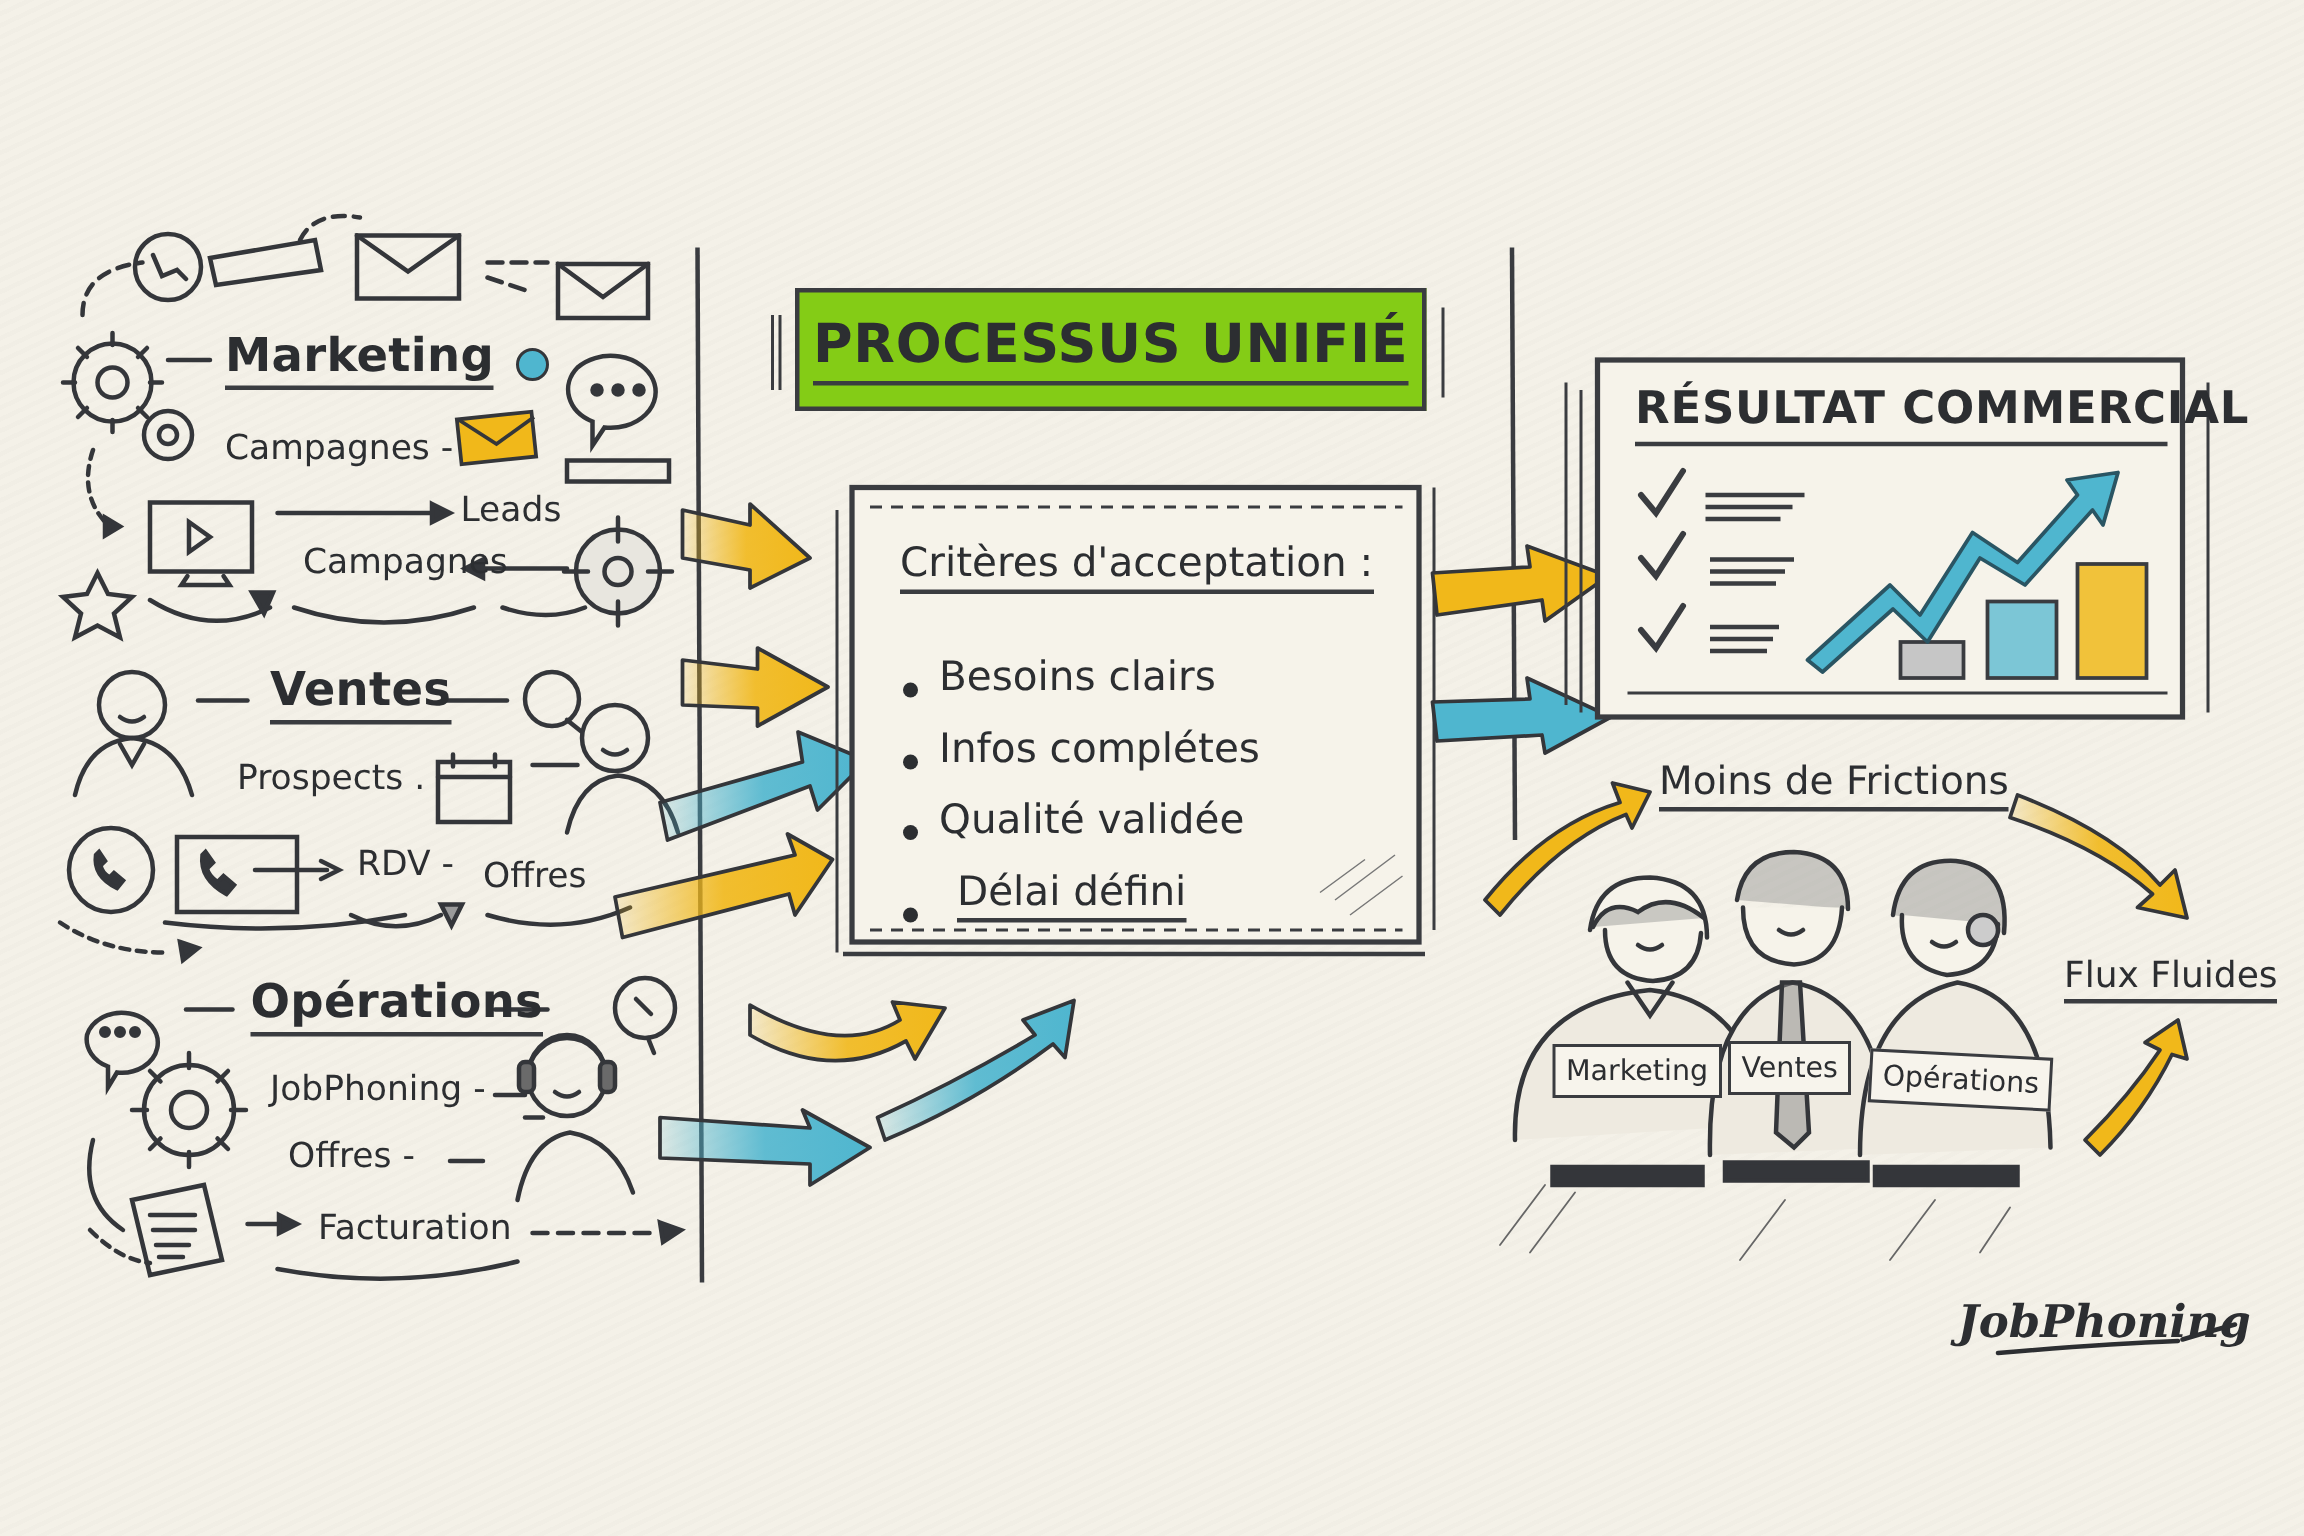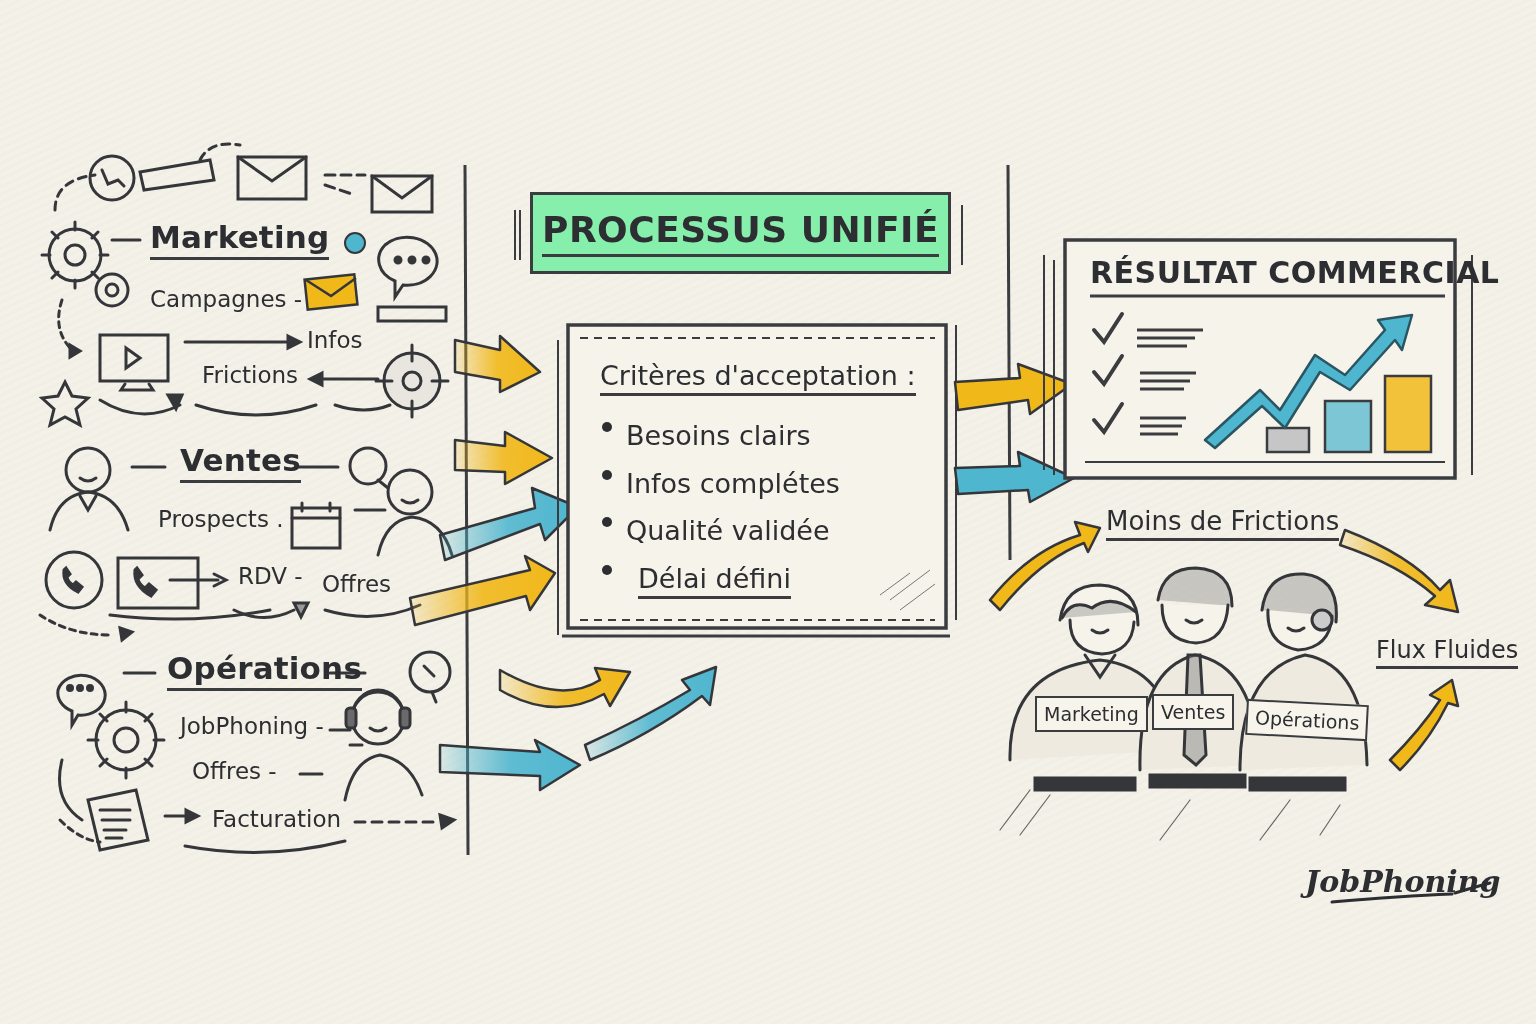--- a/index.html
+++ b/index.html
@@ -6,26 +6,26 @@
   body{width:1536px;height:1024px;overflow:hidden;background:#f3f0e6;position:relative;
        font-family:"DejaVu Sans","Liberation Sans",sans-serif;color:#2c2e31;}
   .paper{position:absolute;inset:0;
     background:
       repeating-linear-gradient(155deg, rgba(0,0,0,0.012) 0 3px, rgba(255,255,255,0.02) 3px 7px),
       #f4f1e8;}
   svg.layer{position:absolute;left:0;top:0;}
   .t{position:absolute;white-space:nowrap;color:#2c2e31;line-height:1;}
   .h-sec{font-size:31px;font-weight:600;letter-spacing:0.2px;}
   .h-sub{font-size:23px;}
-  .title-box{position:absolute;border:3px solid #3a3c40;background:#86efac;
+  .title-box{position:absolute;border:3px solid #3a3c40;background:#84cc16;
     display:flex;align-items:center;justify-content:center;}
   .title{font-family:"DejaVu Sans","Liberation Sans",sans-serif;font-weight:700;font-size:36px;letter-spacing:0.5px;}
   .title-sm{font-size:30px;}
   .criteria-head{font-size:27px;}
-  .crit-item{font-size:27px;display:flex;align-items:flex-start;gap:14px;}
+  .crit-item{font-size:27px;display:flex;align-items:flex-end;gap:14px;margin-top:16px;}
   .bullet{width:10px;height:10px;border-radius:50%;background:#2c2e31;display:inline-block;}
   .u{border-bottom:3px solid #3a3c40;padding-bottom:4px;}
   .badge{position:absolute;background:#f7f4ec;border:2px solid #3a3c40;font-size:19px;
     padding:5px 7px;white-space:nowrap;}
   .brand{font-family:"DejaVu Serif","Liberation Serif",serif;font-style:italic;font-weight:700;font-size:30px;}
 </style>
 </head>
 <body>
 
 <div class="paper"></div>
@@ -272,22 +272,22 @@
     <rect x="1035" y="778" width="100" height="12" fill="#34363a"></rect>
     <rect x="1150" y="775" width="95" height="12" fill="#34363a"></rect>
     <rect x="1250" y="778" width="95" height="12" fill="#34363a"></rect>
 
     <path d="M1000 830 l30 -40 M1020 835 l30 -40 M1160 840 l30 -40 M1260 840 l30 -40 M1320 835 l20 -30" stroke-width="1.2" stroke="#666"></path>
   </g>
 </svg>
 
 <div class="t h-sec u" style="left:150px;top:222px;">Marketing</div>
 <div class="t h-sub" style="left:150px;top:288px;">Campagnes -</div>
-<div class="t h-sub" style="left:307px;top:329px;">Infos</div>
-<div class="t h-sub" style="left:202px;top:364px;">Frictions</div>
+<div class="t h-sub" style="left:307px;top:329px;">Leads</div>
+<div class="t h-sub" style="left:202px;top:364px;">Campagnes</div>
 
 <div class="t h-sec u" style="left:180px;top:445px;">Ventes</div>
 <div class="t h-sub" style="left:158px;top:508px;">Prospects .</div>
 <div class="t h-sub" style="left:238px;top:565px;">RDV -</div>
 <div class="t h-sub" style="left:322px;top:573px;">Offres</div>
 
 <div class="t h-sec u" style="left:167px;top:653px;">Opérations</div>
 <div class="t h-sub" style="left:180px;top:715px;">JobPhoning -</div>
 <div class="t h-sub" style="left:192px;top:760px;">Offres -</div>
 <div class="t h-sub" style="left:212px;top:808px;">Facturation</div>

